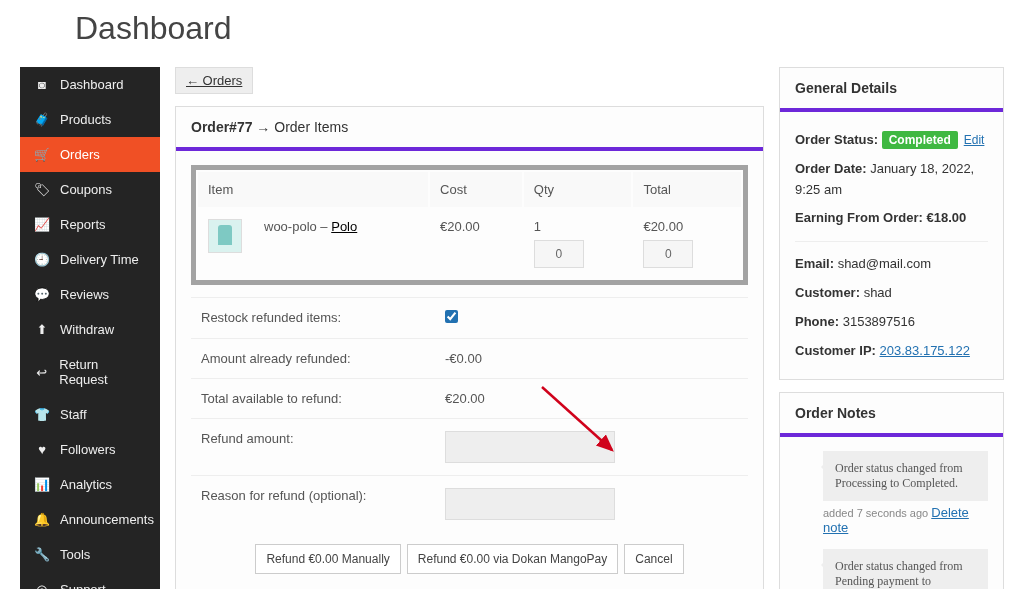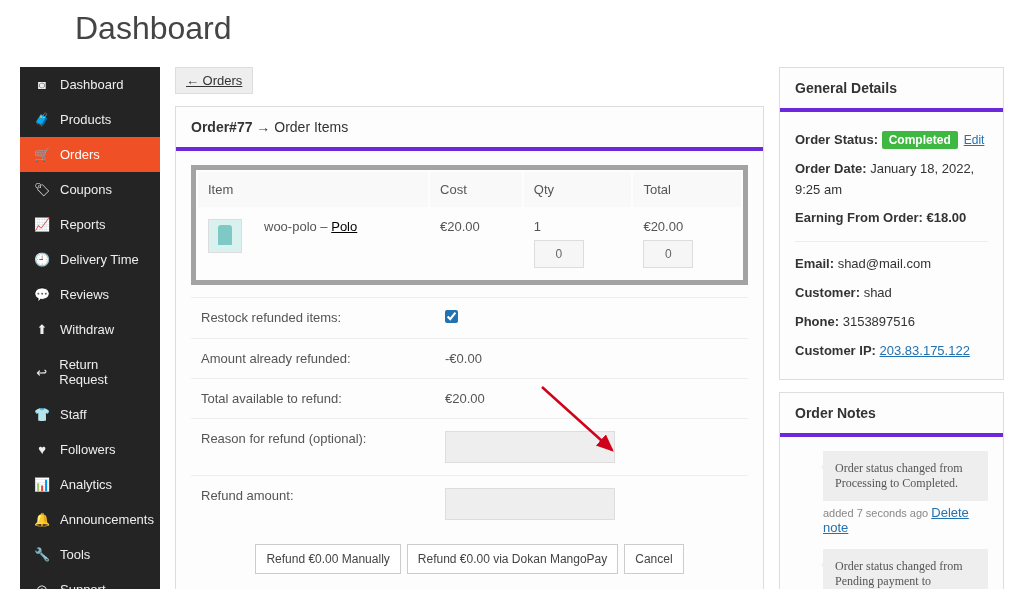--- a/index.html
+++ b/index.html
@@ -159,27 +159,27 @@
               </div>
               <div class="rr">
                 <div class="rr-label">Amount already refunded:</div>
                 <div class="rr-val">-€0.00</div>
               </div>
               <div class="rr">
                 <div class="rr-label">Total available to refund:</div>
                 <div class="rr-val">€20.00</div>
               </div>
               <div class="rr">
-                <div class="rr-label">Reason for refund (optional):</div>
+                <div class="rr-label">Refund amount:</div>
                 <div class="rr-val">
                     <div class="txt-input"></div>
                   </div>
               </div>
               <div class="rr">
-                <div class="rr-label">Refund amount:</div>
+                <div class="rr-label">Reason for refund (optional):</div>
                 <div class="rr-val">
                     <div class="txt-input"></div>
                   </div>
               </div>
             </div>
 
             <div class="btn-row">
               <button class="btn">Refund €0.00 Manually</button>
               <button class="btn">Refund €0.00 via Dokan MangoPay</button>
               <button class="btn">Cancel</button>

